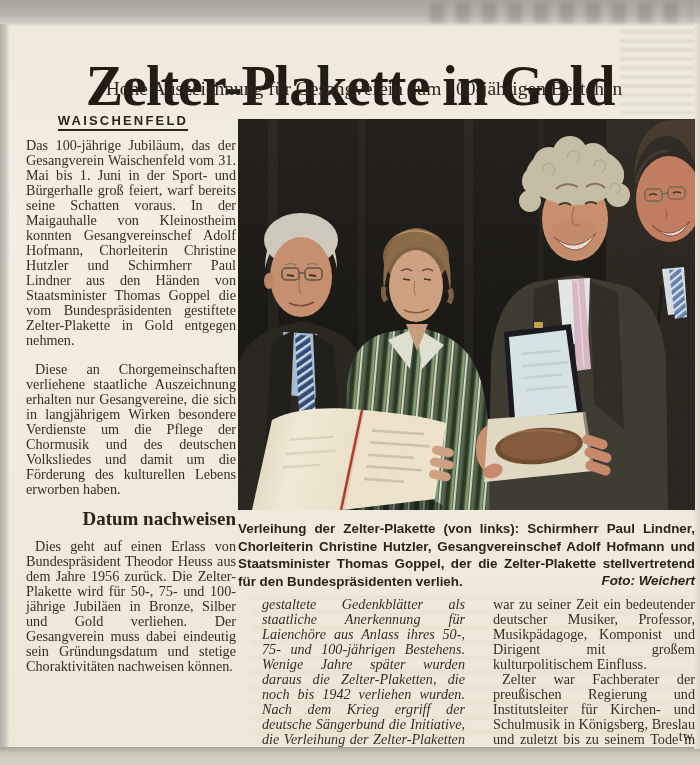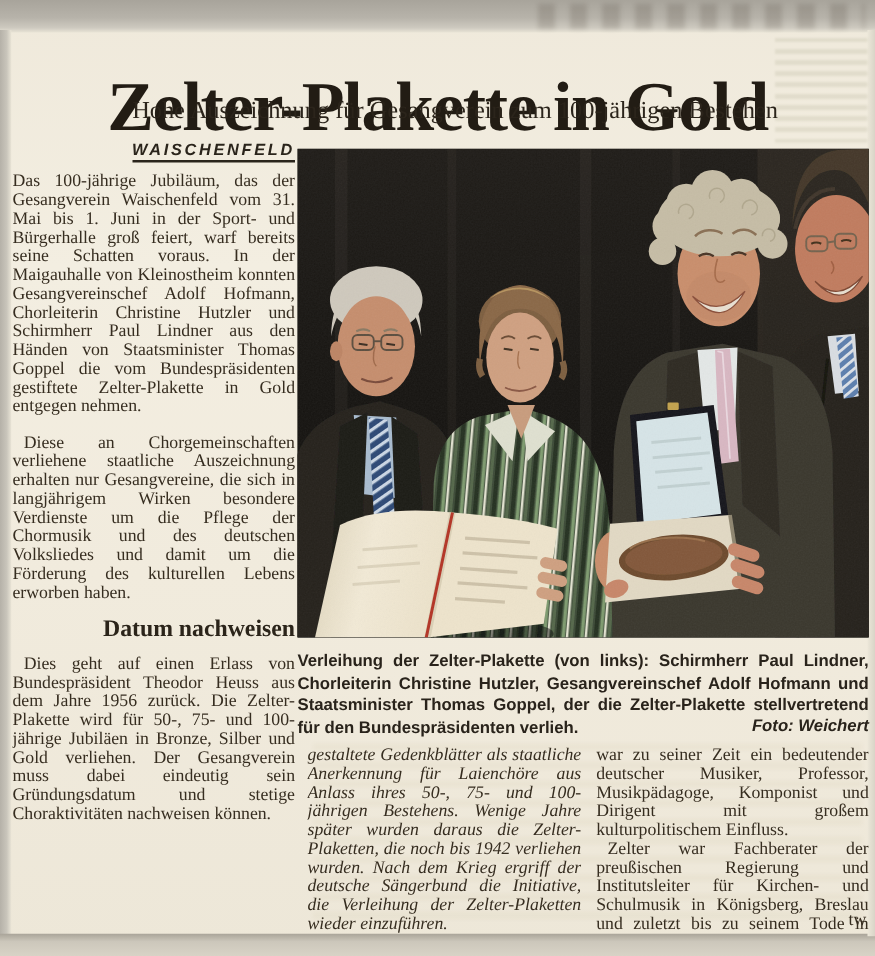--- a/index.html
+++ b/index.html
@@ -28,24 +28,24 @@
     background:repeating-linear-gradient(180deg,rgba(110,110,70,.8) 0 4px,rgba(110,110,70,0) 4px 9px);}
   .ghost-mid{left:250px;top:595px;width:440px;height:150px;opacity:.05;filter:blur(1.5px);
     background:repeating-linear-gradient(180deg,rgba(140,120,60,.9) 0 5px,rgba(140,120,60,0) 5px 15px);}
   
   .headline{position:absolute;left:10px;top:16px;width:680px;text-align:center;
     font-size:56px;font-weight:700;letter-spacing:-1px;color:#221c14;}
   .subheadline{position:absolute;left:24px;top:78px;width:680px;text-align:center;
     font-size:19.5px;color:#2b241b;}
   
   .col1{position:absolute;left:10px;top:111px;width:226px;height:637px;overflow:hidden;}
-  .dateline-wrap{text-align:right;margin:0 0 9px 0;font-style:italic;}
+  .dateline-wrap{text-align:center;margin:0 0 9px 0;}
   .dateline{font-family:"Liberation Sans",sans-serif;font-weight:700;font-size:13px;
     letter-spacing:2.2px;color:#2a241b;border-bottom:2px solid #2a241b;padding-bottom:1px;}
-  p.body{margin:0 0 0 0;font-size:14.2px;line-height:15px;text-align:justify;
+  p.body{margin:0 0 0 16px;font-size:14.2px;line-height:15px;text-align:justify;
     text-justify:inter-word;hyphens:auto;-webkit-hyphens:auto;color:#362d20;}
   p.body + p.body{margin-top:14px;}
   p.indent{text-indent:9px;margin-top:0;}
   p.tight{margin-top:0 !important;}
   .crosshead{margin:11px 0 9px 0;text-align:right;font-size:19px;font-weight:700;color:#2b241a;}
   
   .photo{position:absolute;left:238px;top:119px;width:457px;height:391px;background:#181613;}
   .photo svg{display:block;}
   
   .caption{position:absolute;left:238px;top:520px;width:457px;

